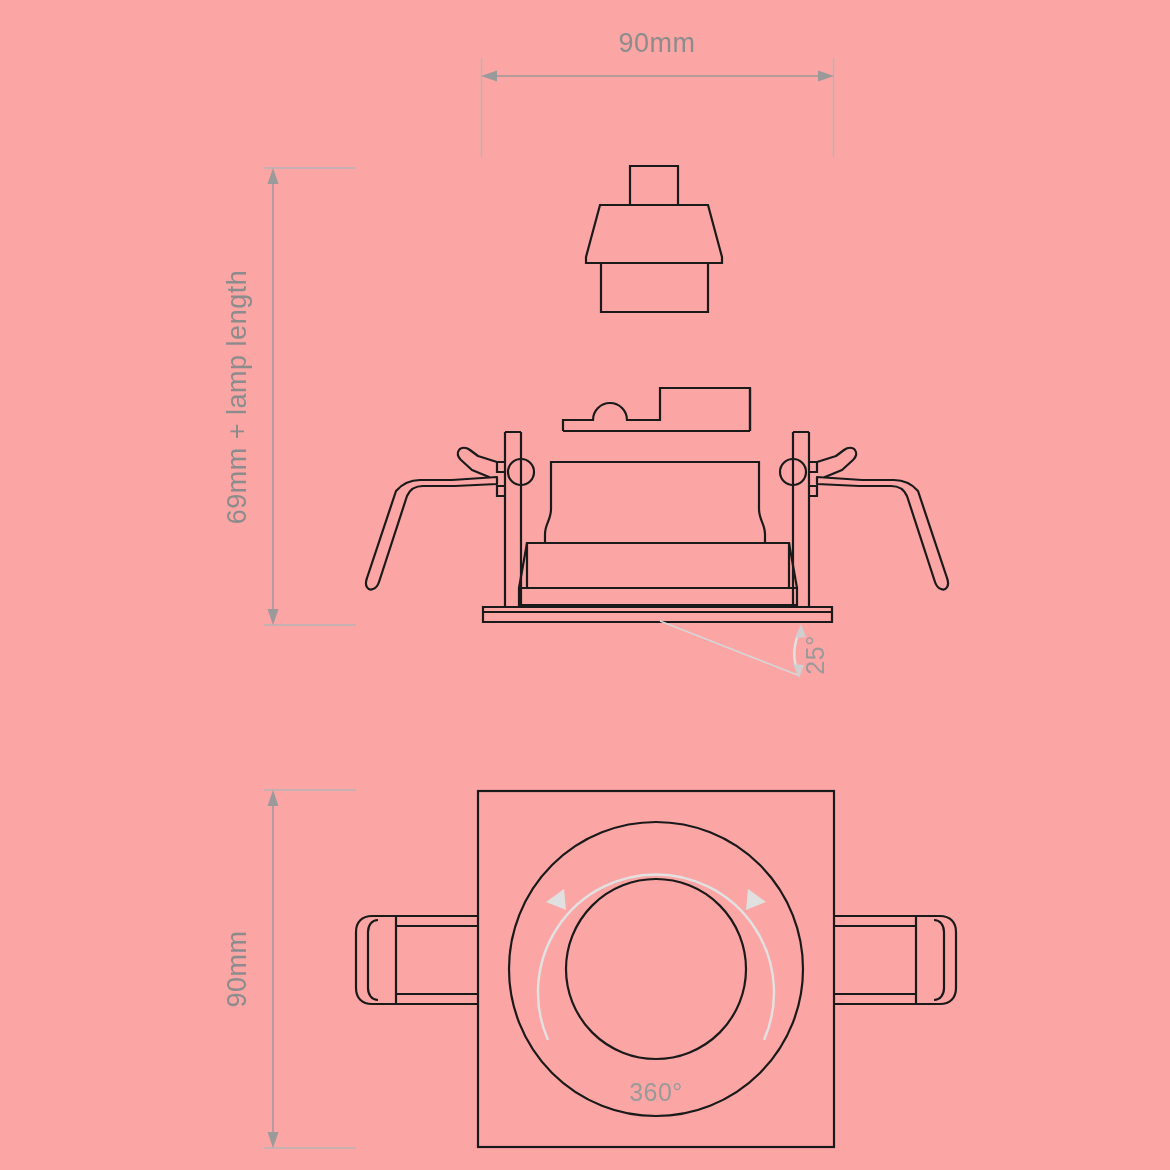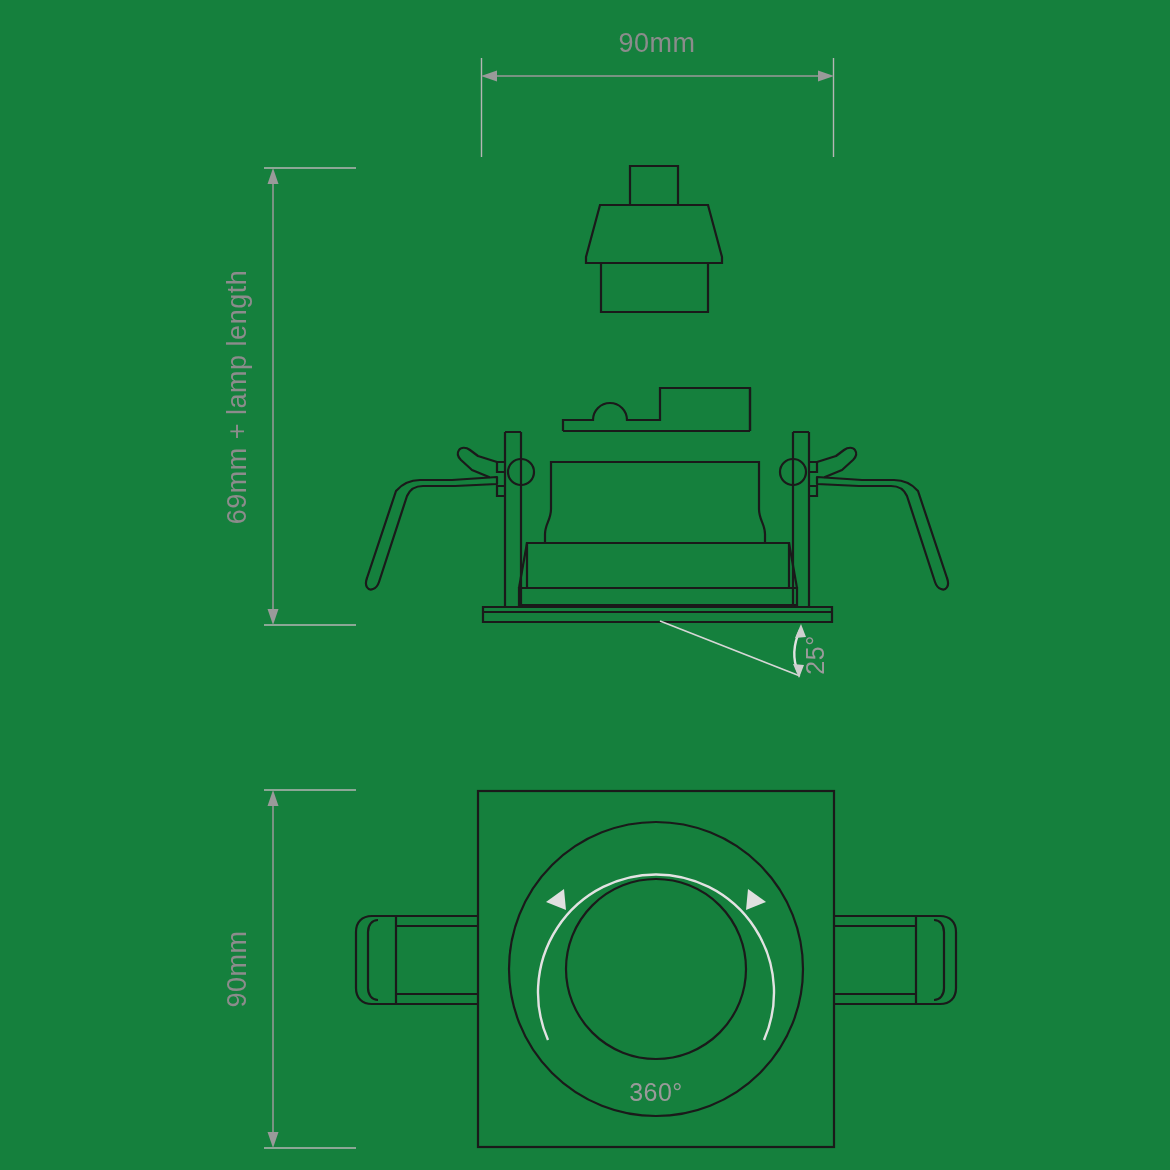--- a/index.html
+++ b/index.html
@@ -11,21 +11,21 @@
   body {
     width: 1170px;
     height: 1170px;
     font-family: "Liberation Sans", sans-serif;
     overflow: hidden;
   }
   #drawing-root {
     position: relative;
     width: 1170px;
     height: 1170px;
-    background: #15803d;
+    background: #fca5a5;
     text-align: center;
   }
   svg#drawing-svg {
     display: block;
     width: 1170px;
     height: 1170px;
   }
   .dim-text {
     font-family: "Liberation Sans", sans-serif;
     font-size: 27px;

